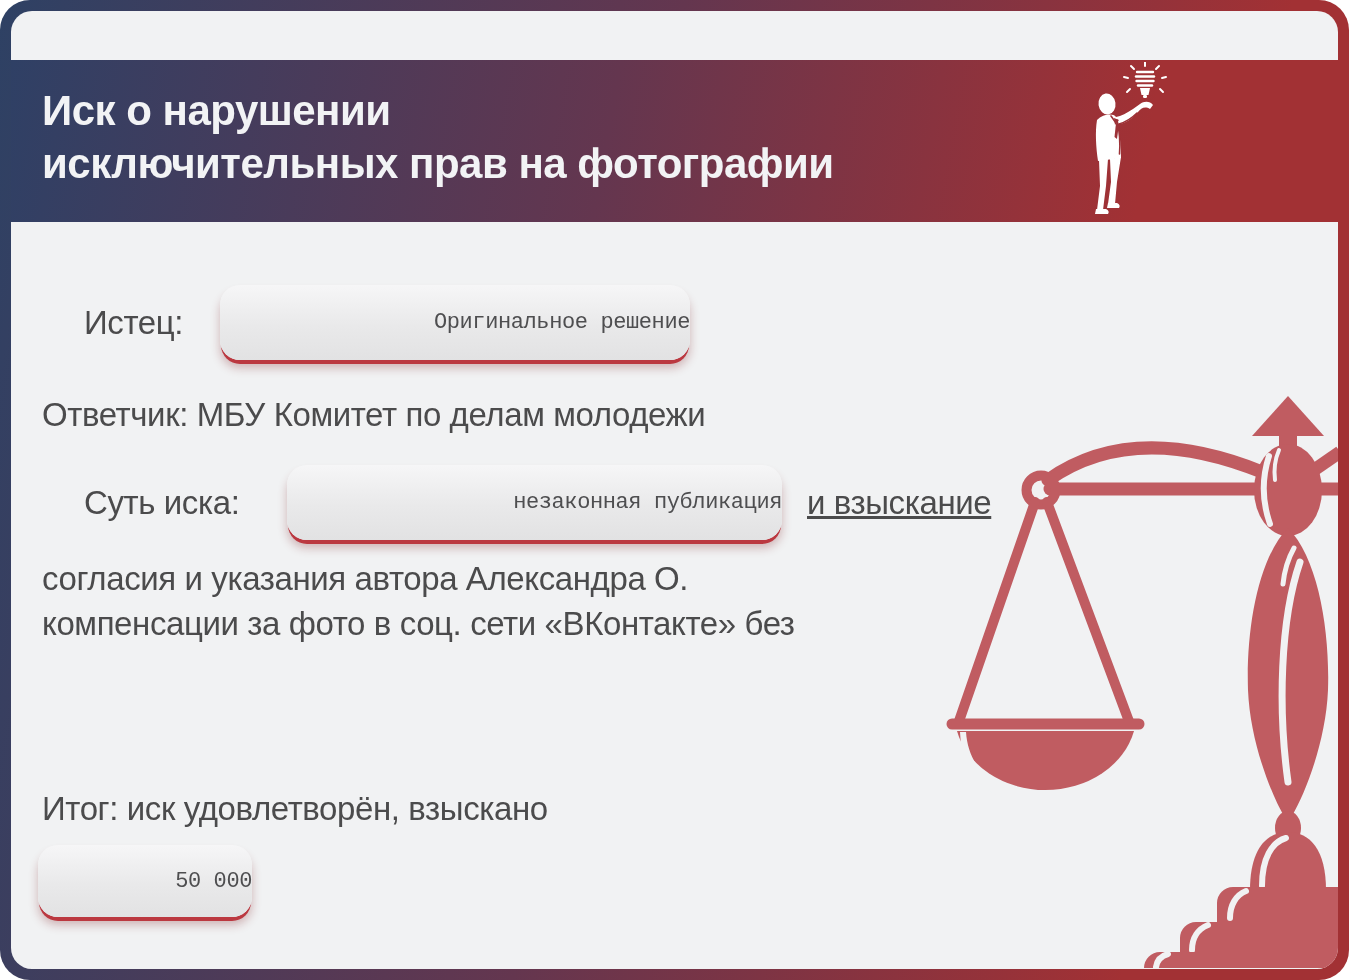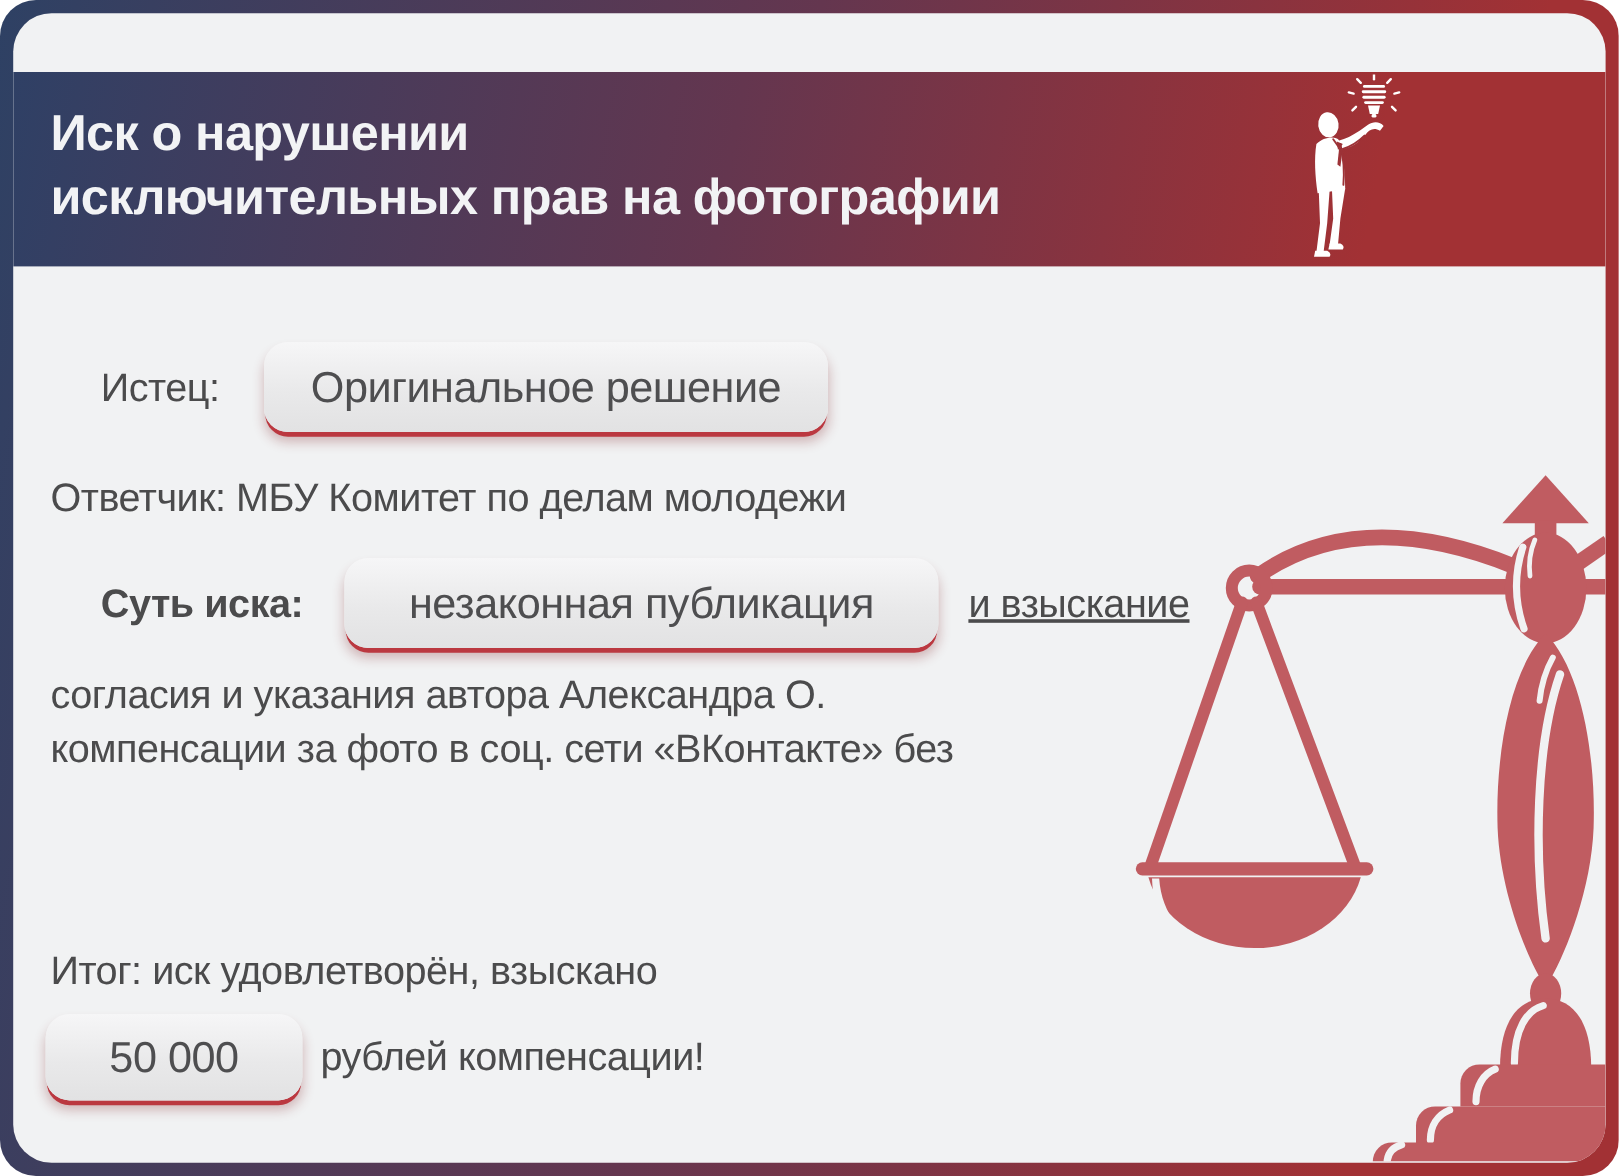--- a/index.html
+++ b/index.html
@@ -6,21 +6,21 @@
     --navy:#2e4164; --mid:#64364f; --red:#a23134; --bg:#f1f2f3;
     --rose:#c05c61; --badge_red:#bb3840; --text:#4b4b4c;
   }
   html,body{margin:0;padding:0;background:#ffffff;}
   .canvas{
     position:relative;width:1349px;height:980px;border-radius:30px;overflow:hidden;
     background:linear-gradient(100deg,var(--navy) 0%,var(--mid) 45%,var(--red) 85%);
     font-family:"Liberation Sans",sans-serif;
   }
   .sheet{
-    position:absolute;inset:11px;border-radius:32px;background:var(--bg);overflow:hidden;
+    position:absolute;inset:11px;border-radius:21px;background:var(--bg);overflow:hidden;
   }
   .header{
     position:absolute;left:0;top:49px;width:100%;height:162px;
     background:linear-gradient(100deg,#2f4065 0%,#64364f 45%,#a23134 85%);
   }
   .title{
     position:absolute;left:31px;top:24px;font-size:42px;font-weight:bold;
     color:#f2f3f5;line-height:53px;letter-spacing:-0.5px;white-space:nowrap;
   }
   .man-wrap{position:absolute;left:1072px;top:2px;width:85px;height:156px;}
@@ -30,22 +30,22 @@
   .para{line-height:45px;}
   .row{position:absolute;left:0;width:100%;}
   .row-h75{height:75px;margin-left:42px;}
   .row-h72{height:72px;}
   .lbl75{line-height:75px;}
   .lbl72{line-height:72px;}
   .badge{
     position:absolute;top:0;border-radius:20px;
     background:linear-gradient(180deg,#f6f6f7 0%,#e9e9ea 55%,#e2e2e3 100%);
     box-shadow:0 5px 0 -1px var(--badge_red),0 8px 10px rgba(130,35,40,.30);
-    display:flex;align-items:center;justify-content:center;
-    font-size:36px;color:#4e4e50;letter-spacing:-0.4px;white-space:nowrap;
+    display:flex;align-items:center;justify-content:flex-end;
+    font-size:22px;color:#4e4e50;letter-spacing:-0.4px;white-space:nowrap;font-family:Liberation Mono, monospace;
   }
   .badge.h75{height:75px;}
   .badge.h72{height:72px;}
   .scales-wrap{position:absolute;right:0;bottom:1px;width:410px;height:578px;}
   
   .sc-f{fill:var(--rose);}
   .sc-s{stroke:var(--rose);fill:none;}
   .sc-hf{fill:var(--bg);}
   .sc-hs{stroke:var(--bg);fill:none;}
   .mf{fill:#ffffff;}
@@ -107,40 +107,39 @@
     <div class="row row-h75" style="top:274px;">
       <span class="txt lbl75" style="left:31px;">Истец:</span>
       <div class="badge h75" style="left:167px;width:470px;">
         <span>Оригинальное решение</span>
       </div>
     </div>
 
     <div class="txt para" style="left:31px;top:381px;">Ответчик: МБУ Комитет по делам молодежи</div>
 
     <div class="row row-h75" style="top:454px;">
-      <span class="txt lbl75" style="left:31px;font-weight:bold;">Суть иска:</span>
+      <span class="txt lbl75" style="left:31px;">Суть иска:</span>
       <div class="badge h75" style="left:234px;width:495px;">
         <span>незаконная публикация</span>
       </div>
       <span class="txt lbl75" style="left:754px;text-decoration:underline;">и взыскание</span>
     </div>
 
     <div class="txt para" style="left:31px;top:545px;">
       <div>согласия и указания автора Александра О.</div>
       <div>компенсации за фото в соц. сети «ВКонтакте» без</div>
     </div>
 
 
     <div class="txt para" style="left:31px;top:775px;">Итог: иск удовлетворён, взыскано</div>
 
     <div class="row row-h72" style="top:834px;">
       <div class="badge h72" style="left:27px;width:214px;">
         <span>50 000</span>
       </div>
-      <span class="txt lbl72" style="left:256px;">рублей компенсации!</span>
     </div>
 
     <div class="scales-wrap">
       <svg width="410" height="578" viewBox="0 0 410 578">
 
         <path class="sc-s" stroke-width="13" stroke-linecap="round" d="M120 90 Q205 30 334 82"></path>
         <path class="sc-s" stroke-width="13" stroke-linecap="round" d="M122 99 H338"></path>
         <path class="sc-s" stroke-width="13" d="M386 80 L412 62"></path>
         <path class="sc-s" stroke-width="13" d="M388 99 H412"></path>
 

